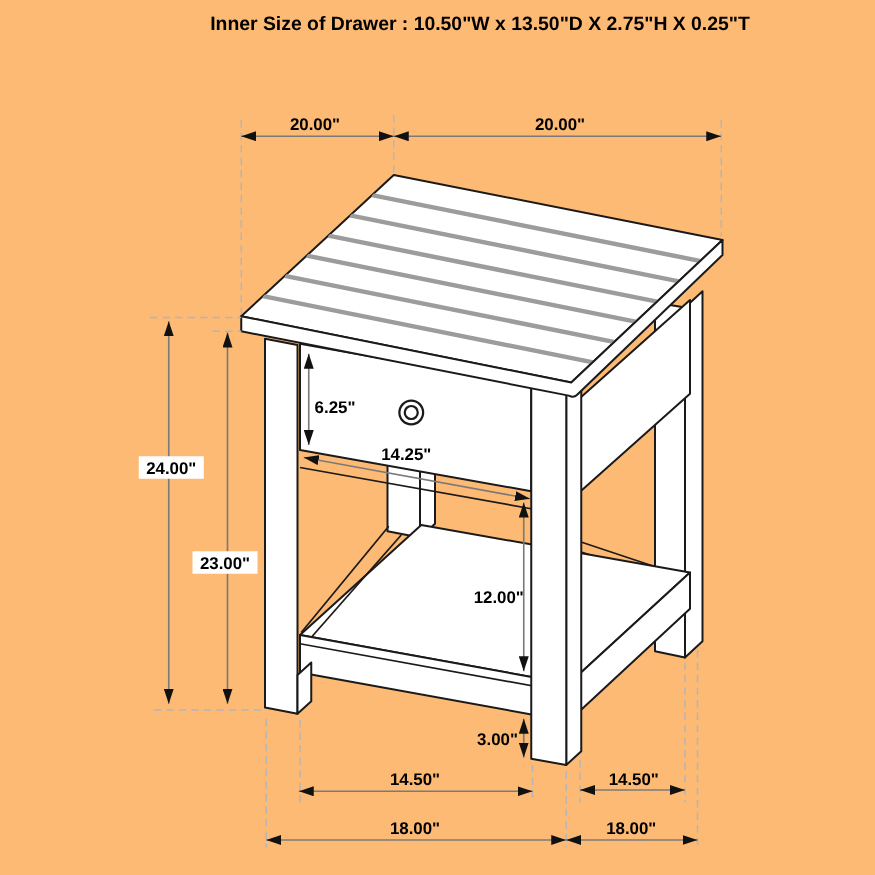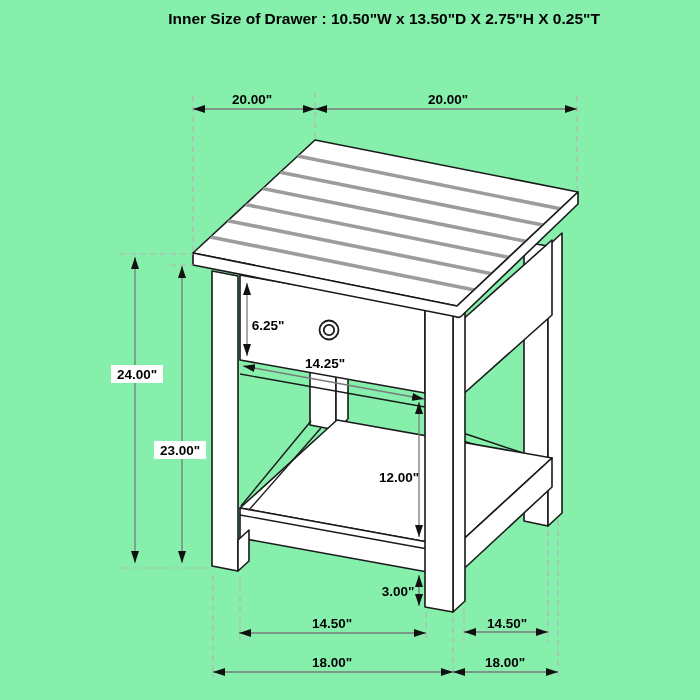--- a/index.html
+++ b/index.html
@@ -1,16 +1,16 @@
 <!DOCTYPE html>
 <html><head>
 <meta charset="utf-8">
 <style>
   html,body{margin:0;padding:0;background:#fff;}
-  .canvas{position:relative;width:700px;height:700px;background:#86efac;overflow:hidden;
+  .canvas{position:relative;width:700px;height:700px;background:#fdba74;overflow:hidden;
           font-family:"Liberation Sans",sans-serif;}
   svg{display:block;}
   svg text{font-family:"Liberation Sans","DejaVu Sans",sans-serif;font-weight:bold;fill:#000;}
   .dim-label{font-size:13.5px;}
   .title-label{font-size:15.5px;}
   .struct{fill:#ffffff;stroke:#1a1a1a;stroke-width:1.6;stroke-linejoin:round;}
   .structline{fill:none;stroke:#1a1a1a;stroke-width:1.4;}
   .plank{stroke:#9c9c9c;stroke-width:3.6;fill:none;}
   .dim{stroke:#7a7a7a;stroke-width:1.3;fill:none;}
   .dimdash{stroke:#b5b5b5;stroke-width:1.2;fill:none;stroke-dasharray:6 4;}

